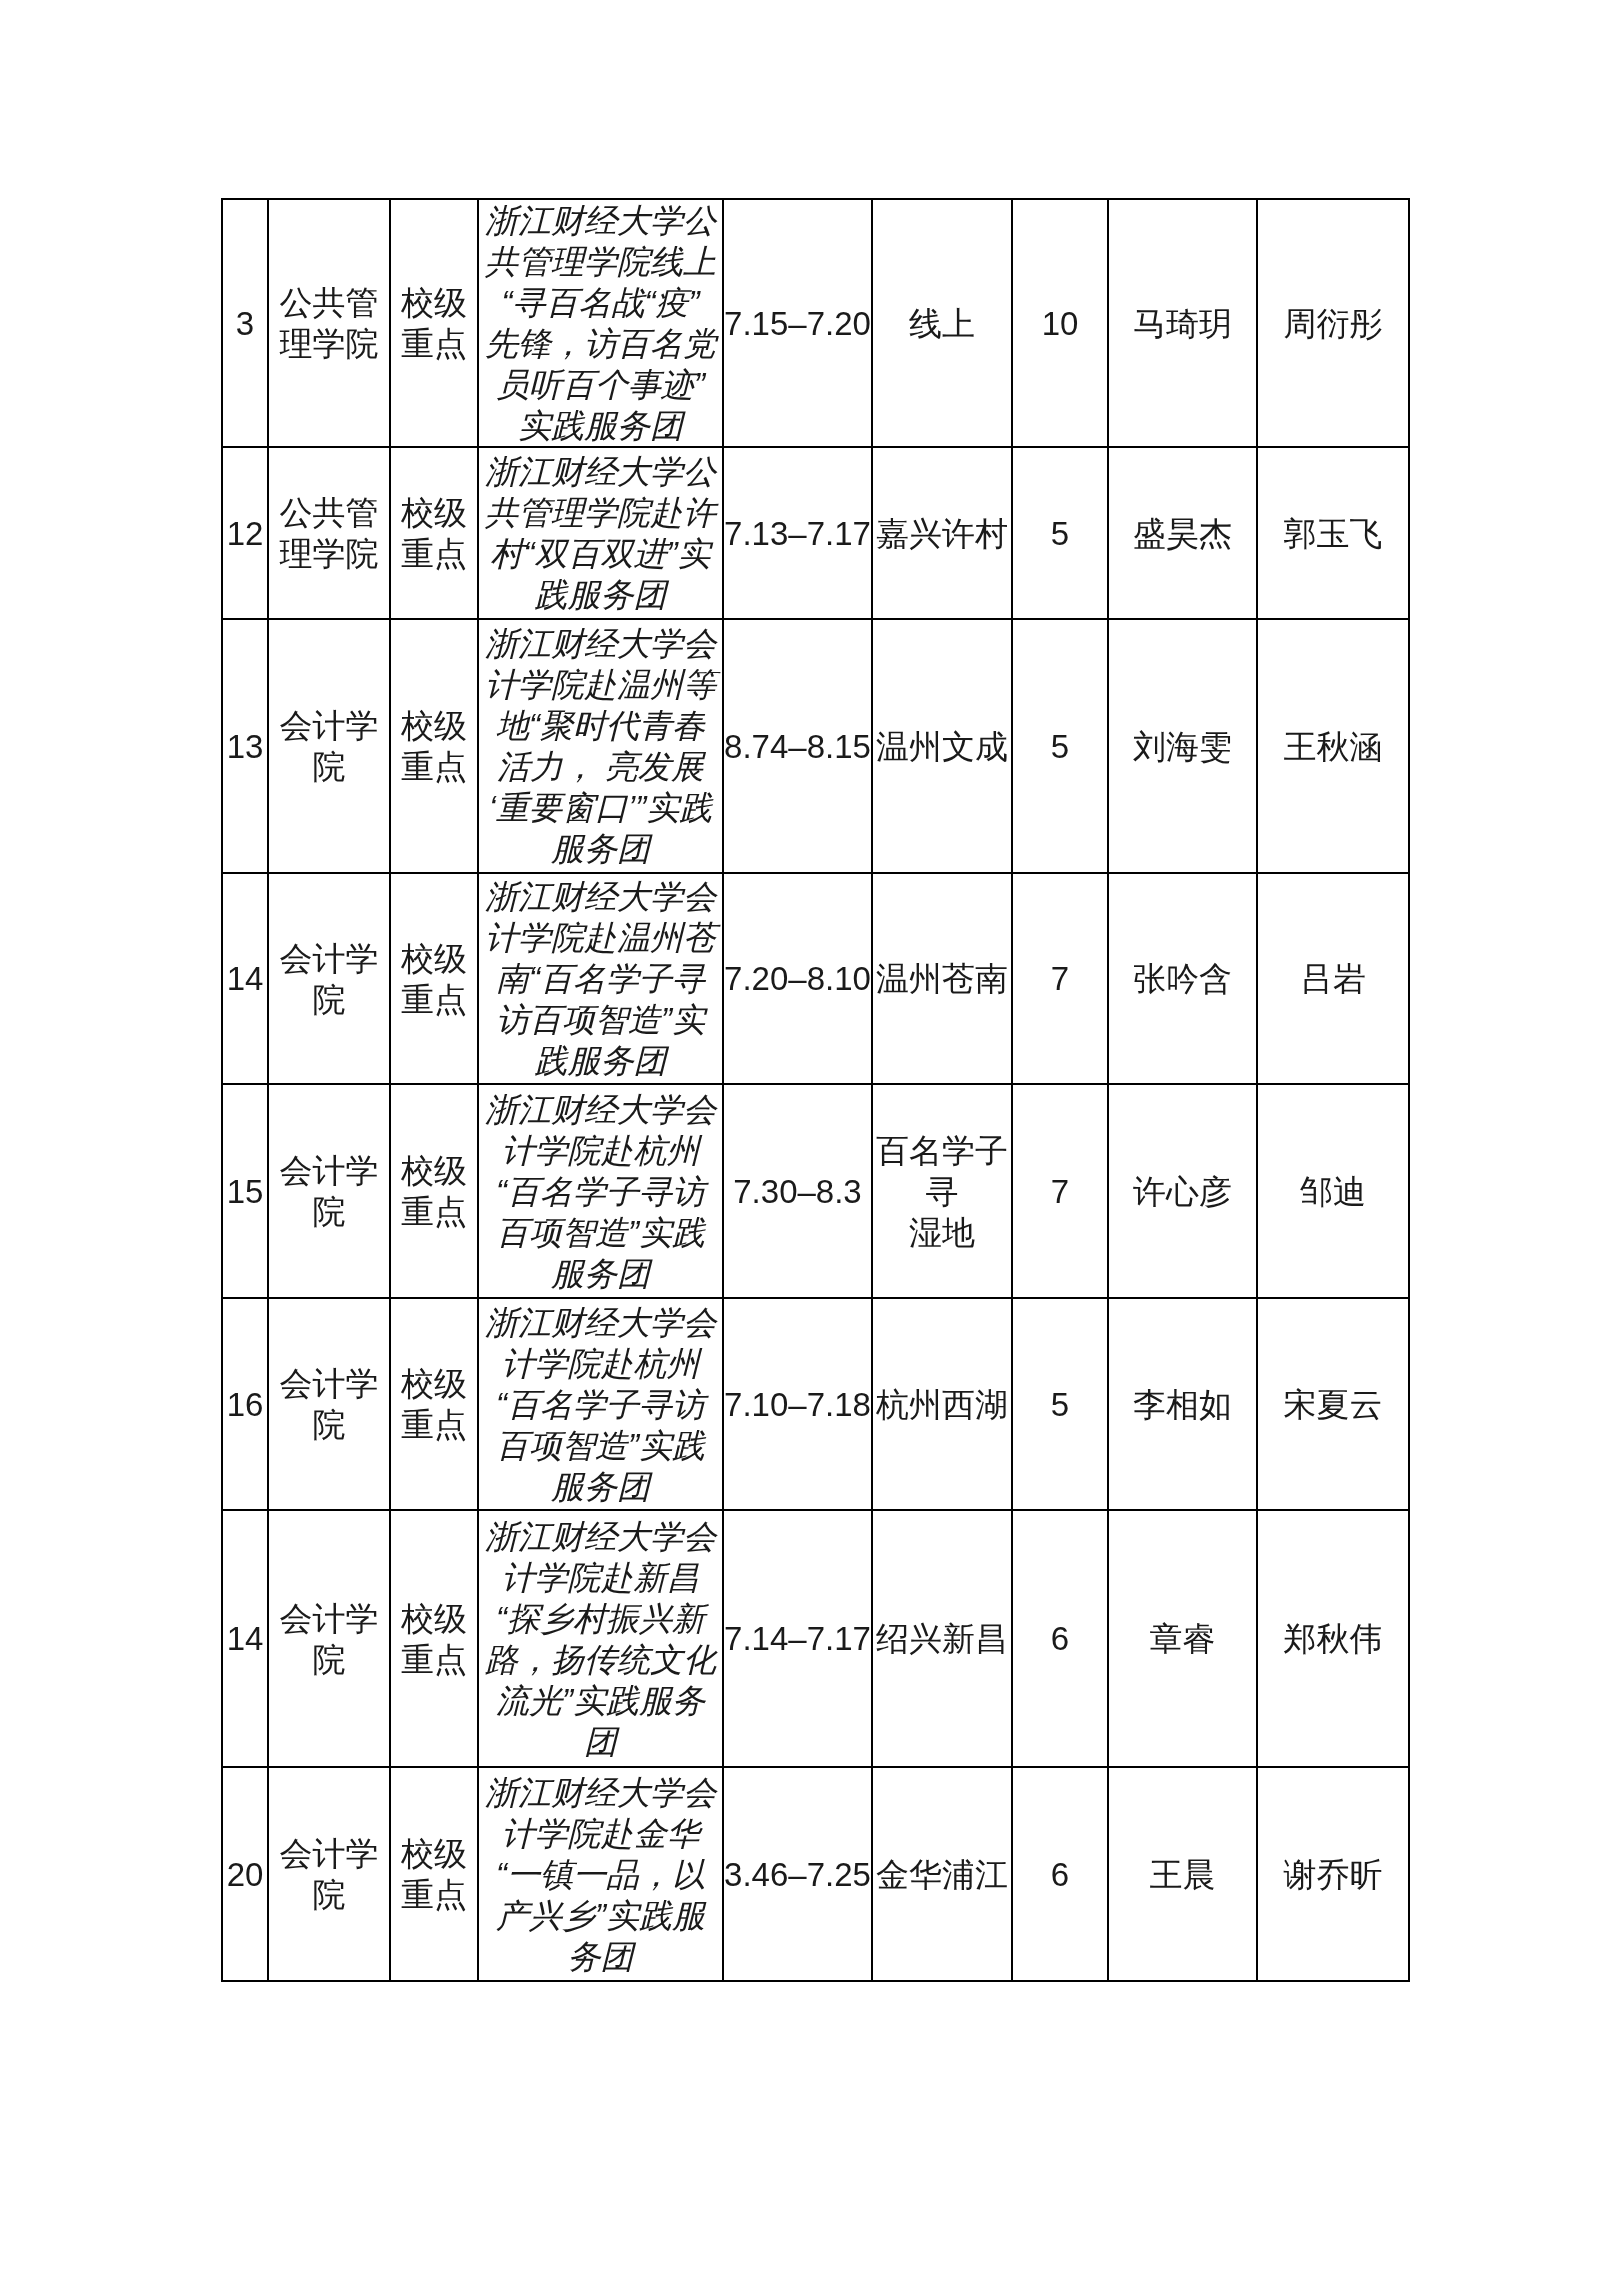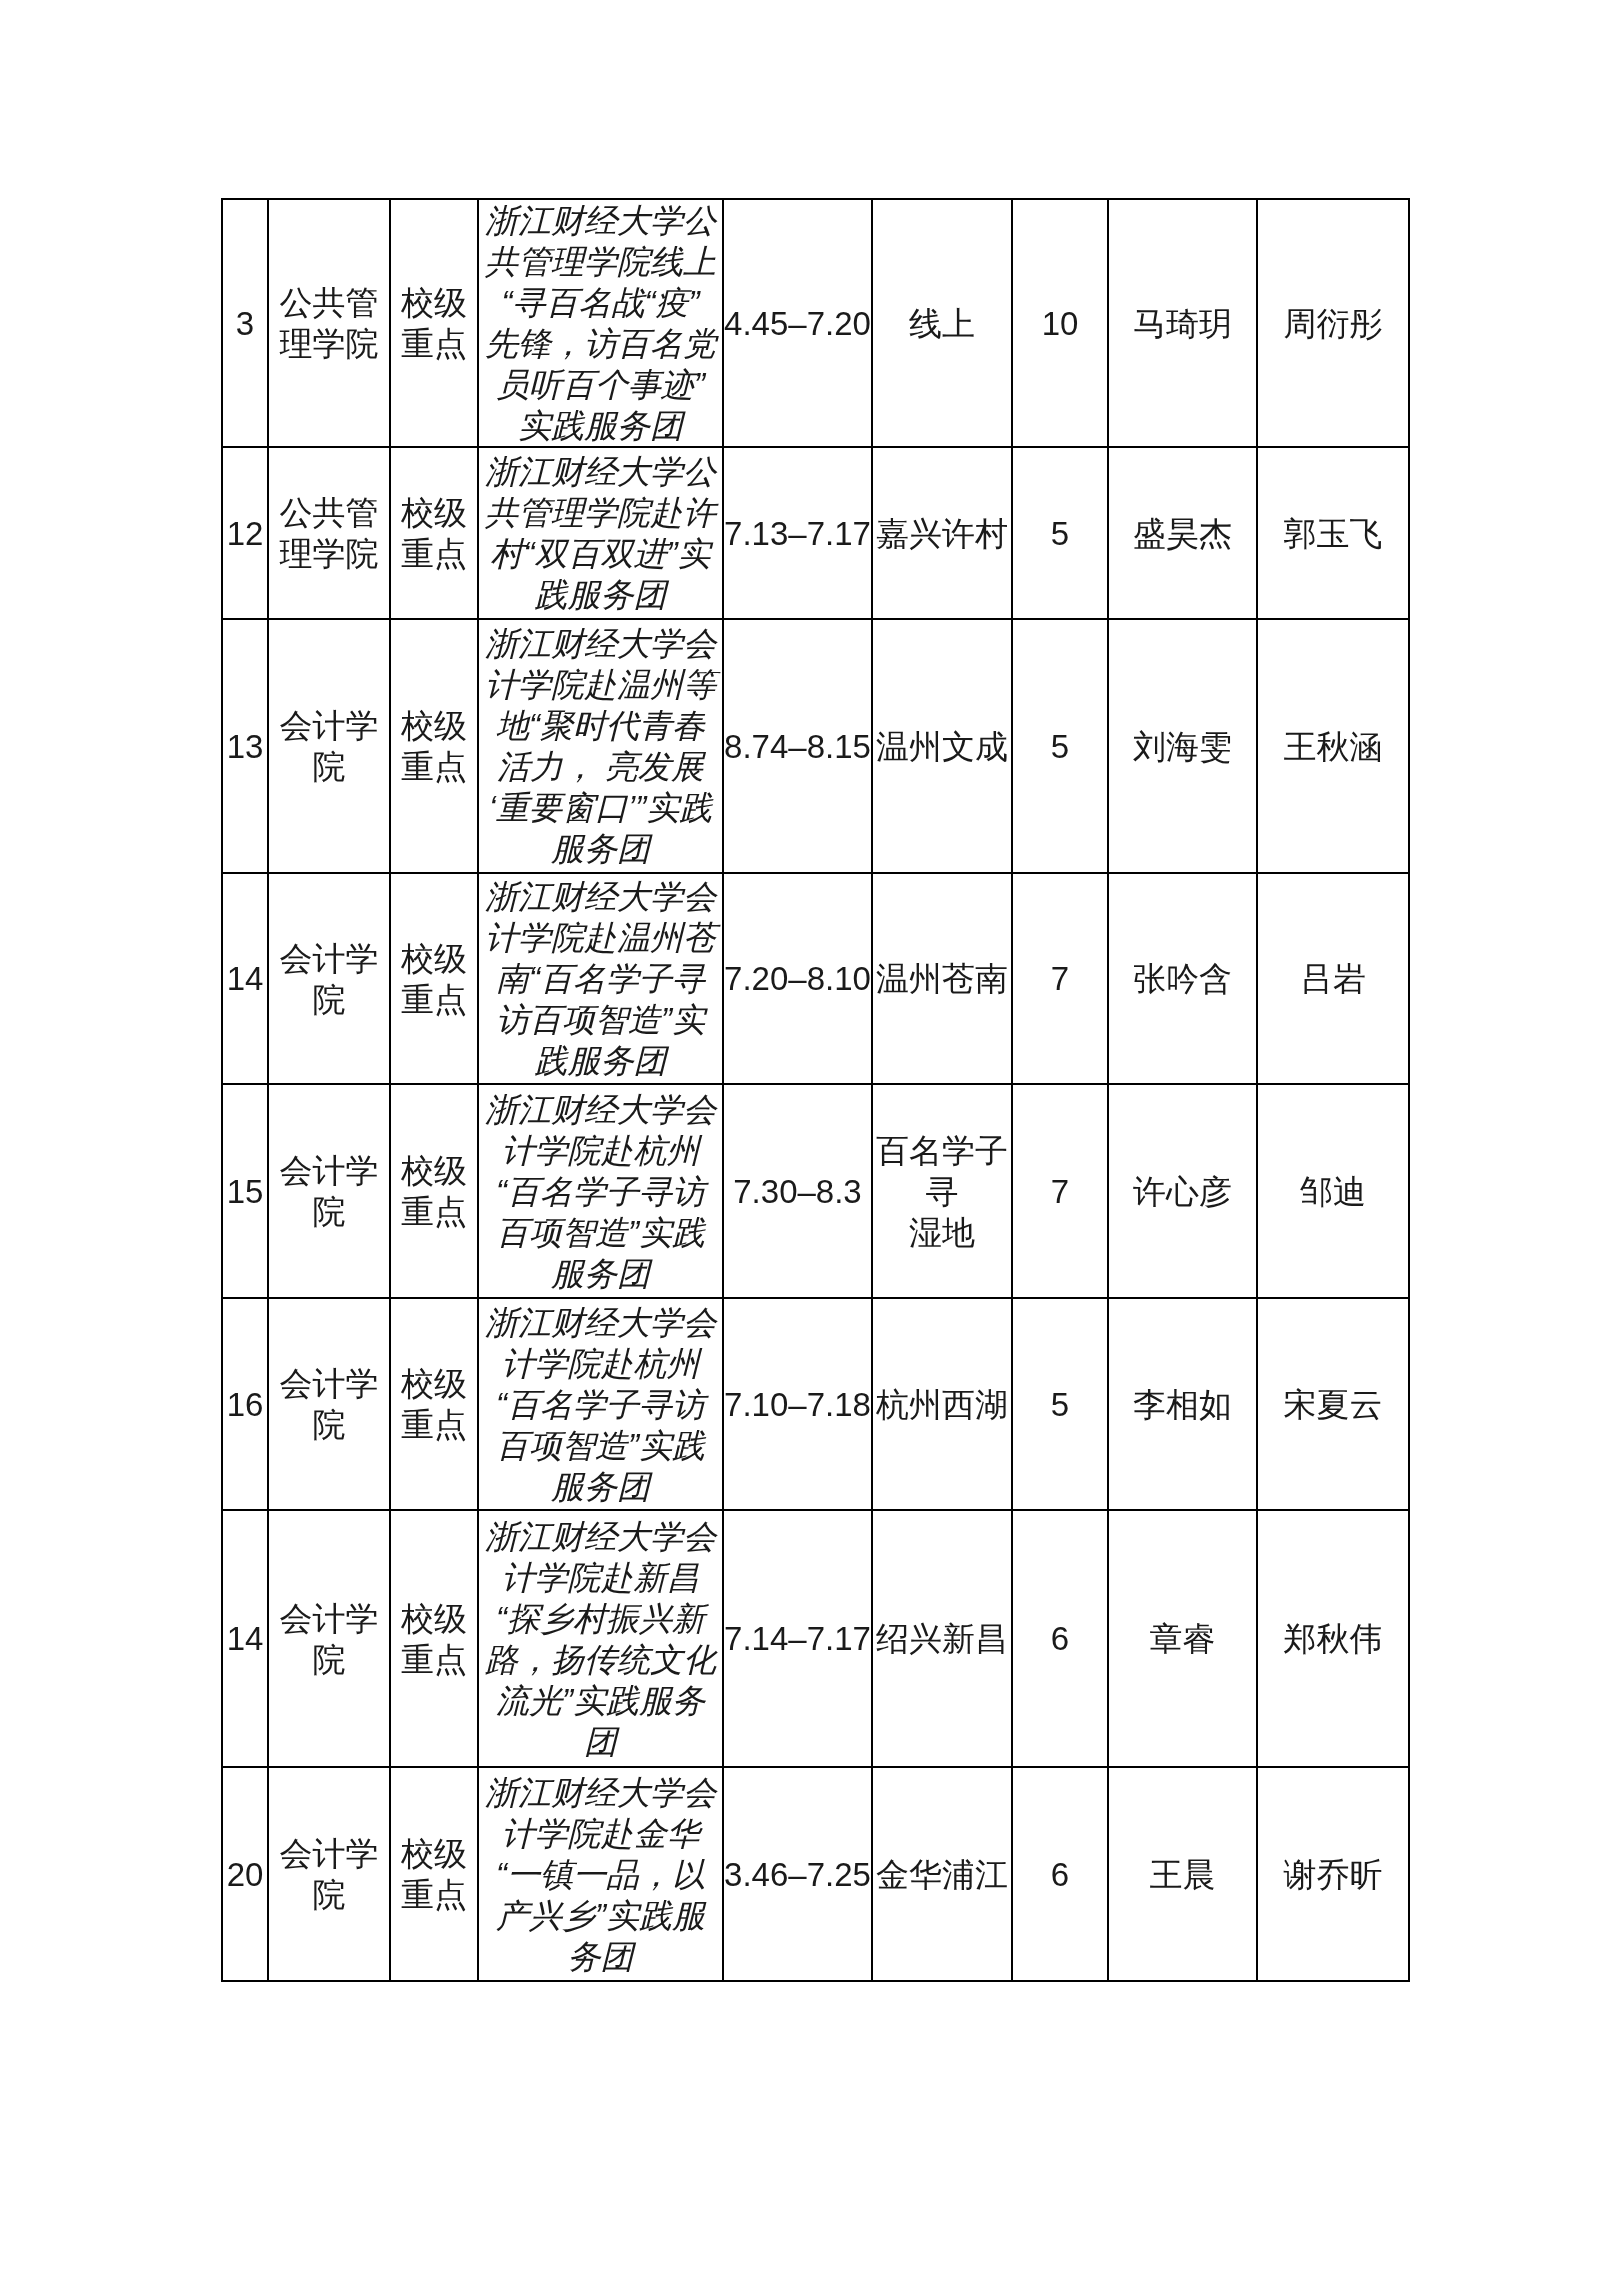--- a/index.html
+++ b/index.html
@@ -68,21 +68,21 @@
       <td class="c-college">公共管
 理学院</td>
       <td class="c-level">校级
 重点</td>
       <td class="c-team">浙江财经大学公
 共管理学院线上
 “寻百名战“疫”
 先锋，访百名党
 员听百个事迹”
 实践服务团</td>
-      <td class="c-dates">4.45–7.20</td>
+      <td class="c-dates">7.15–7.20</td>
       <td class="c-loc">线上</td>
       <td class="c-count count-left">10</td>
       <td class="c-leader">马琦玥</td>
       <td class="c-advisor">周衍彤</td>
     </tr>
     <tr style="height:172px">
       <td class="c-no">12</td>
       <td class="c-college">公共管
 理学院</td>
       <td class="c-level">校级

